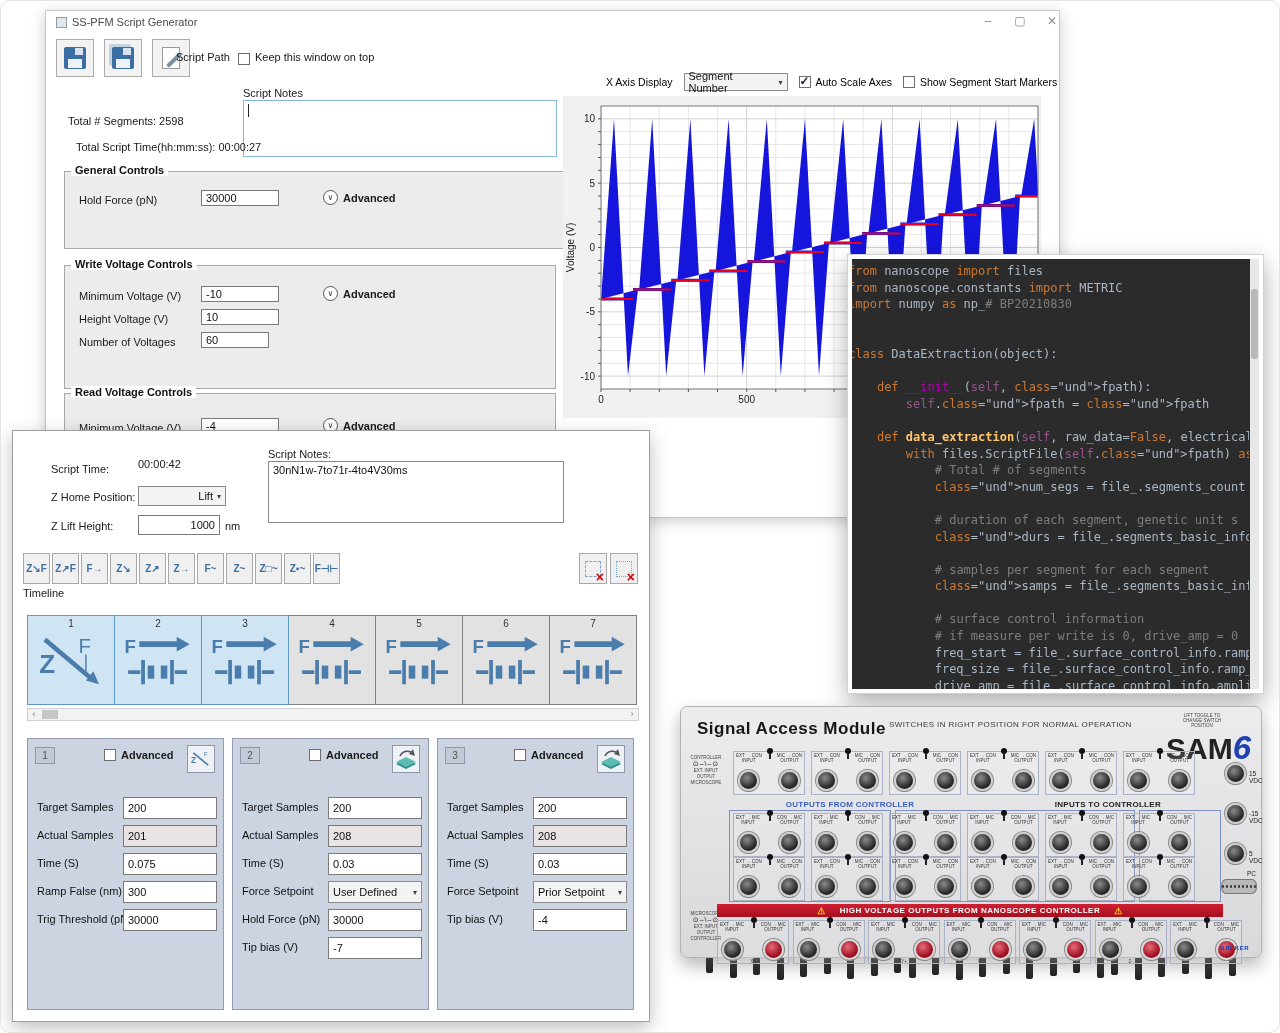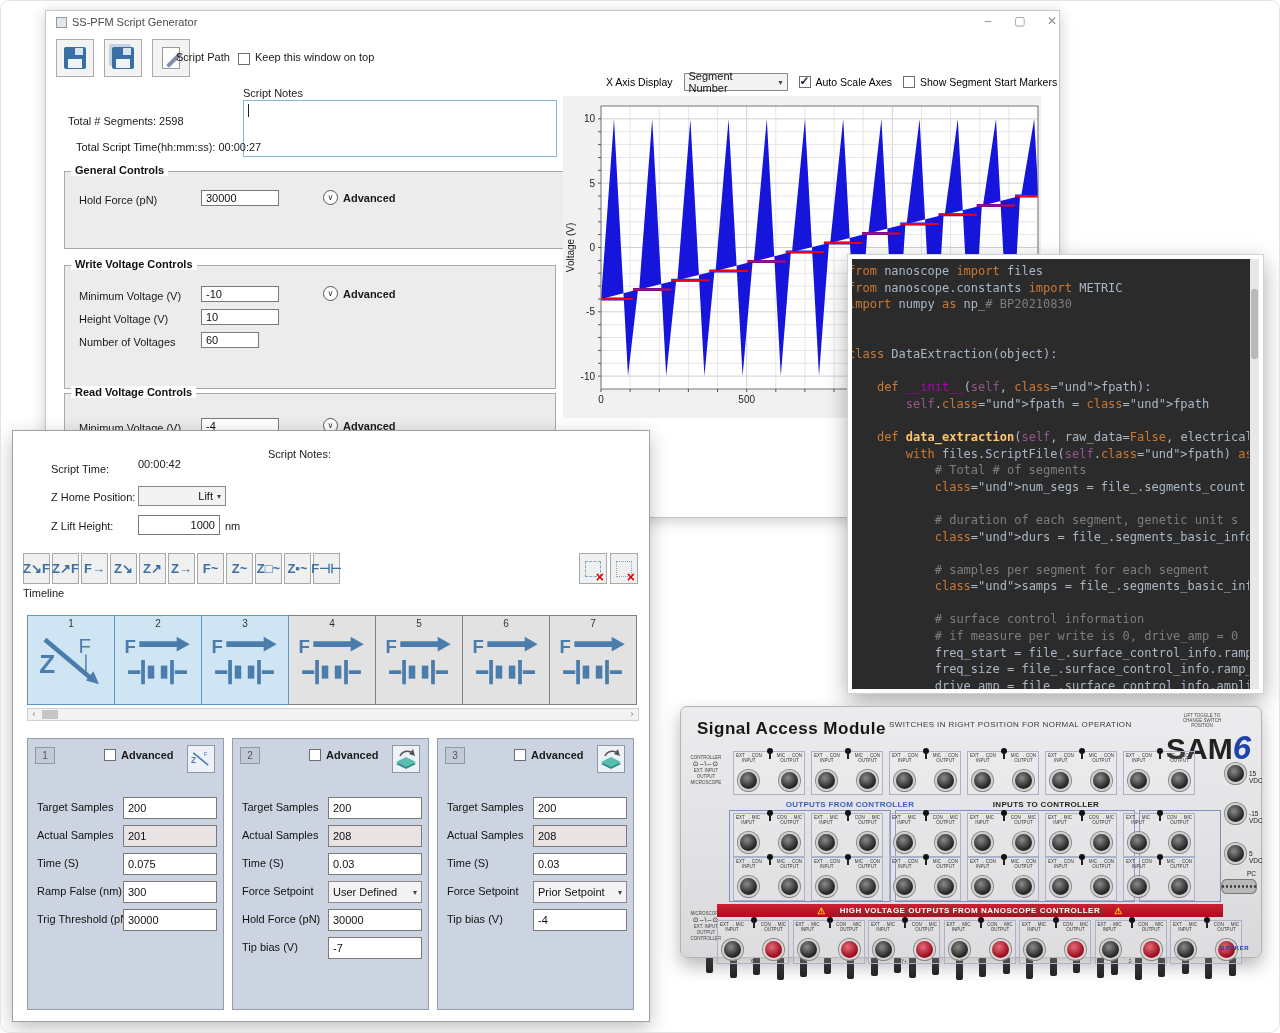--- a/index.html
+++ b/index.html
@@ -37,21 +37,21 @@
   #code-lines{position:absolute;left:3px;top:4px;right:10px;bottom:0;overflow:hidden;font-family:"DejaVu Sans Mono","Liberation Mono",monospace;font-size:12px;line-height:16.6px;color:#a9b7c6;white-space:pre;margin-left:-7px}
   #code-lines .kw{color:#cc7832}
   #code-lines .slf{color:#94558d}
   #code-lines .dunder{color:#b200b2}
   #code-lines .fn{color:#ffc66d;font-weight:bold}
   #code-lines .cm{color:#7d7d7d}
   .codescroll{position:absolute;right:0;top:0;bottom:0;width:9px;background:#e8e8e8}
   .codescroll .thumb{position:absolute;left:1px;right:1px;top:30px;height:70px;background:#b9b9b9;border-radius:3px}
   
   #dialog-window{left:12px;top:430px;width:638px;height:592px;z-index:7;border:1px solid #9f9f9f;box-shadow:0 6px 18px rgba(0,0,0,.25)}
-  .segbtn{width:27px;height:31px;background:#f0f0f0;border:1px solid #a8a8a8;font-size:13px;font-weight:bold;color:#3f6f9f;display:flex;align-items:center;justify-content:center;white-space:nowrap}
+  .segbtn{width:27px;height:31px;background:#f0f0f0;border:1px solid #a8a8a8;font-size:10px;font-weight:bold;color:#3f6f9f;display:flex;align-items:center;justify-content:center;white-space:nowrap}
   .delbtn{position:absolute;width:28px;height:31px;background:#f0f0f0;border:1px solid #a8a8a8;display:flex;align-items:center;justify-content:center}
   .delbtn .dash{width:16px;height:16px;border:1px dashed #7fa7c7;position:relative}
   .delbtn .redx{position:absolute;right:2px;bottom:0px;color:#d00;font-weight:bold;font-size:14px;line-height:12px}
   .tl-row{position:absolute;display:flex;overflow:hidden;border-left:1px solid #888}
   .tl-cell{width:87px;height:90px;border:1px solid #808080;border-left:none;background:#e2e2e2;position:relative;flex:0 0 auto}
   .tl-cell.sel{background:#cfe5f3;border-color:#5d99c5}
   .tl-cell .num{position:absolute;top:2px;left:0;right:0;text-align:center;font-size:10px;color:#333}
   .tl-cell svg{position:absolute;left:5px;top:16px}
   .hscroll{position:absolute;height:13px;background:#f2f2f2;border:1px solid #d0d0d0;font-size:9px;color:#777}
   .hscroll .ar{position:absolute;top:0px;width:12px;text-align:center}
@@ -143,21 +143,21 @@
   </div>
 
   
   <div class="groupbox" style="left:18px;top:254px;width:492px;height:124px">
     <span class="gtitle">Write Voltage Controls</span>
     <span class="lbl abs" style="left:14px;top:24px">Minimum Voltage (V)</span>
     <input class="tb abs" style="left: 136px; top: 20px; width: 78px;" value="-10">
     <span class="lbl abs" style="left:14px;top:47px">Height Voltage (V)</span>
     <input class="tb abs" style="left: 136px; top: 43px; width: 78px;" value="10">
     <span class="lbl abs" style="left:14px;top:70px">Number of Voltages</span>
-    <input class="tb abs" style="left: 136px; top: 66px; width: 58px;" value="60">
+    <input class="tb abs" style="left: 136px; top: 66px; width: 68px;" value="60">
     <div class="adv abs" style="left:258px;top:20px">
       <span class="circ">∨</span>
       <span class="lbl bold">Advanced</span>
     </div>
   </div>
 
   
   <div class="groupbox" style="left:18px;top:382px;width:492px;height:118px">
     <span class="gtitle">Read Voltage Controls</span>
     <span class="lbl abs" style="left:14px;top:28px">Minimum Voltage (V)</span>
@@ -336,20 +336,21 @@
   <span class="select abs" style="left:125px;top:55px;width:88px;height:20px;justify-content:flex-end">
     <span>Lift</span>
     <span class="car">▾</span>
   </span>
 
   <span class="lbl abs" style="left:38px;top:89px">Z Lift Height:</span>
   <input class="tb abs" style="left: 125px; top: 84px; width: 82px; height: 20px; text-align: right;" value="1000">
   <span class="lbl abs" style="left:212px;top:89px">nm</span>
 
   <span class="lbl abs" style="left:255px;top:17px">Script Notes:</span>
+  <div class="notes-ta abs" style="left:255px;top:30px;width:296px;height:62px;border-color:#8a8a8a">30nN1w-7to71r-4to4V30ms</div>
 
   <div class="abs" id="seg-toolbar" style="left:10px;top:122px;display:flex;gap:2px">
       <div class="segbtn">Z↘F</div>
       <div class="segbtn">Z↗F</div>
       <div class="segbtn">F→</div>
       <div class="segbtn">Z↘</div>
       <div class="segbtn">Z↗</div>
       <div class="segbtn">Z→</div>
       <div class="segbtn">F~</div>
       <div class="segbtn">Z~</div>
@@ -627,21 +628,21 @@
           <span>EXT → CON<br>INPUT</span>
           <span>MIC → CON<br>OUTPUT</span>
         </span>
       <span class="tog"></span>
       <div class="jacks">
           <span class="bnc"></span>
       <span class="bnc"></span>
         </div>
       </div>
       <span class="sam-head" style="left:64px;top:93px;width:210px;text-align:center;color:#3a5fc0">OUTPUTS FROM CONTROLLER</span>
-      <span class="sam-head" style="left:250px;top:93px;width:230px;text-align:center;color:#222">INPUTS TO CONTROLLER</span>
+      <span class="sam-head" style="left:250px;top:93px;width:230px;text-align:right;color:#222">INPUTS TO CONTROLLER</span>
       <span class="secbox" style="left:48px;top:103px;width:162px;height:92px"></span>
       <span class="secbox" style="left:214px;top:103px;width:240px;height:92px"></span>
       <span class="secbox" style="left:458px;top:103px;width:82px;height:92px"></span>
       <div class="grp" style="left:52px;top:106px">
       <span class="lblrow">
           <span>EXT → MIC<br>INPUT</span>
           <span>CON → MIC<br>OUTPUT</span>
         </span>
       <span class="tog"></span>
       <div class="jacks">

